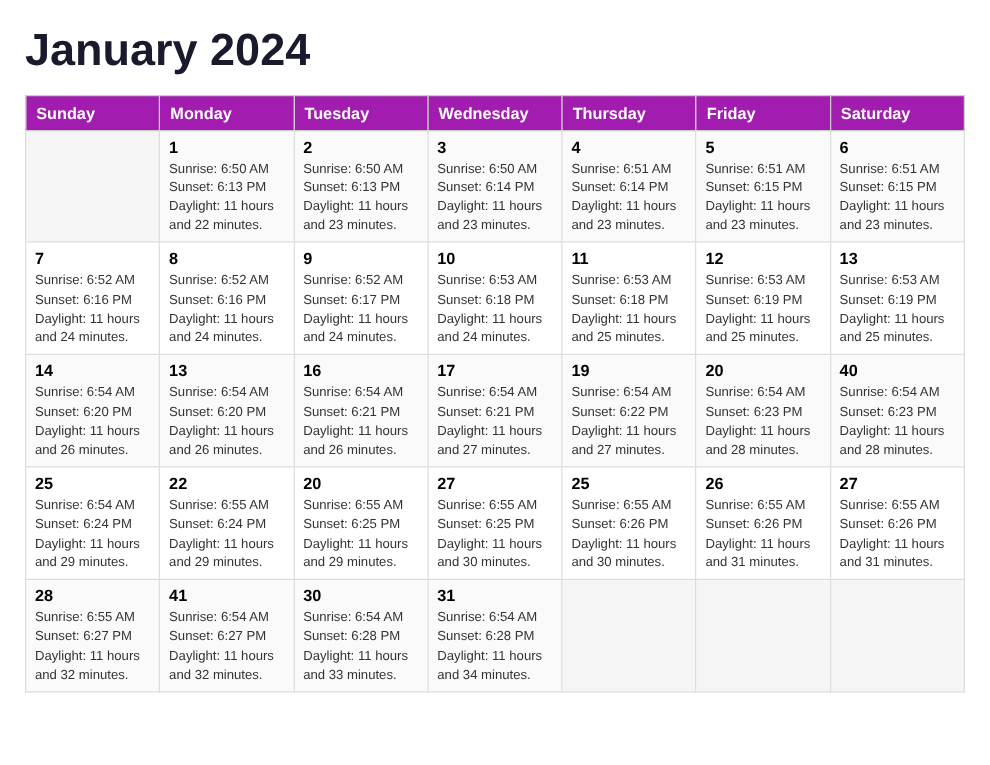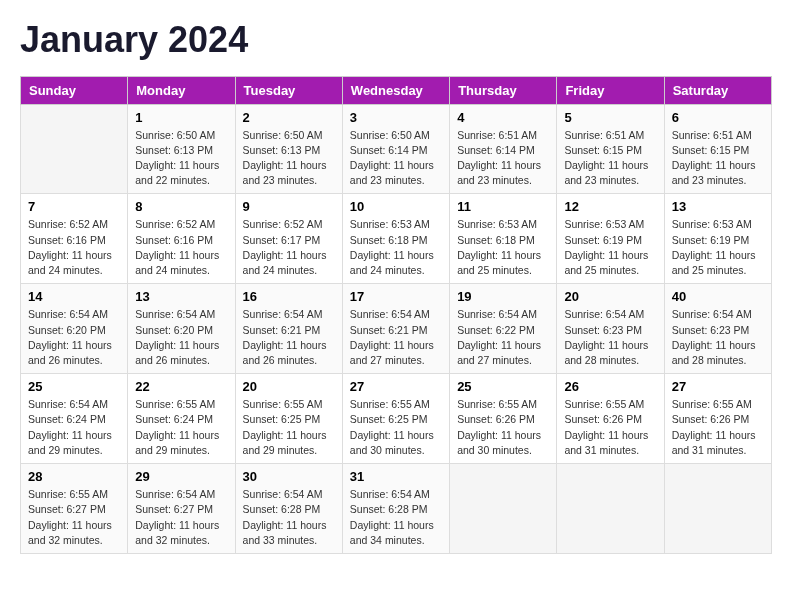--- a/index.html
+++ b/index.html
@@ -302,21 +302,21 @@
       </tr>
       <tr>
         <td>
           <span class="day-num">28</span>
           <div class="day-info" style="white-space: pre-line;">Sunrise: 6:55 AM
 Sunset: 6:27 PM
 Daylight: 11 hours
 and 32 minutes.</div>
         </td>
         <td>
-          <span class="day-num">29</span>
+          <span class="day-num">41</span>
           <div class="day-info" style="white-space: pre-line;">Sunrise: 6:54 AM
 Sunset: 6:27 PM
 Daylight: 11 hours
 and 32 minutes.</div>
         </td>
         <td>
           <span class="day-num">30</span>
           <div class="day-info" style="white-space: pre-line;">Sunrise: 6:54 AM
 Sunset: 6:28 PM
 Daylight: 11 hours

